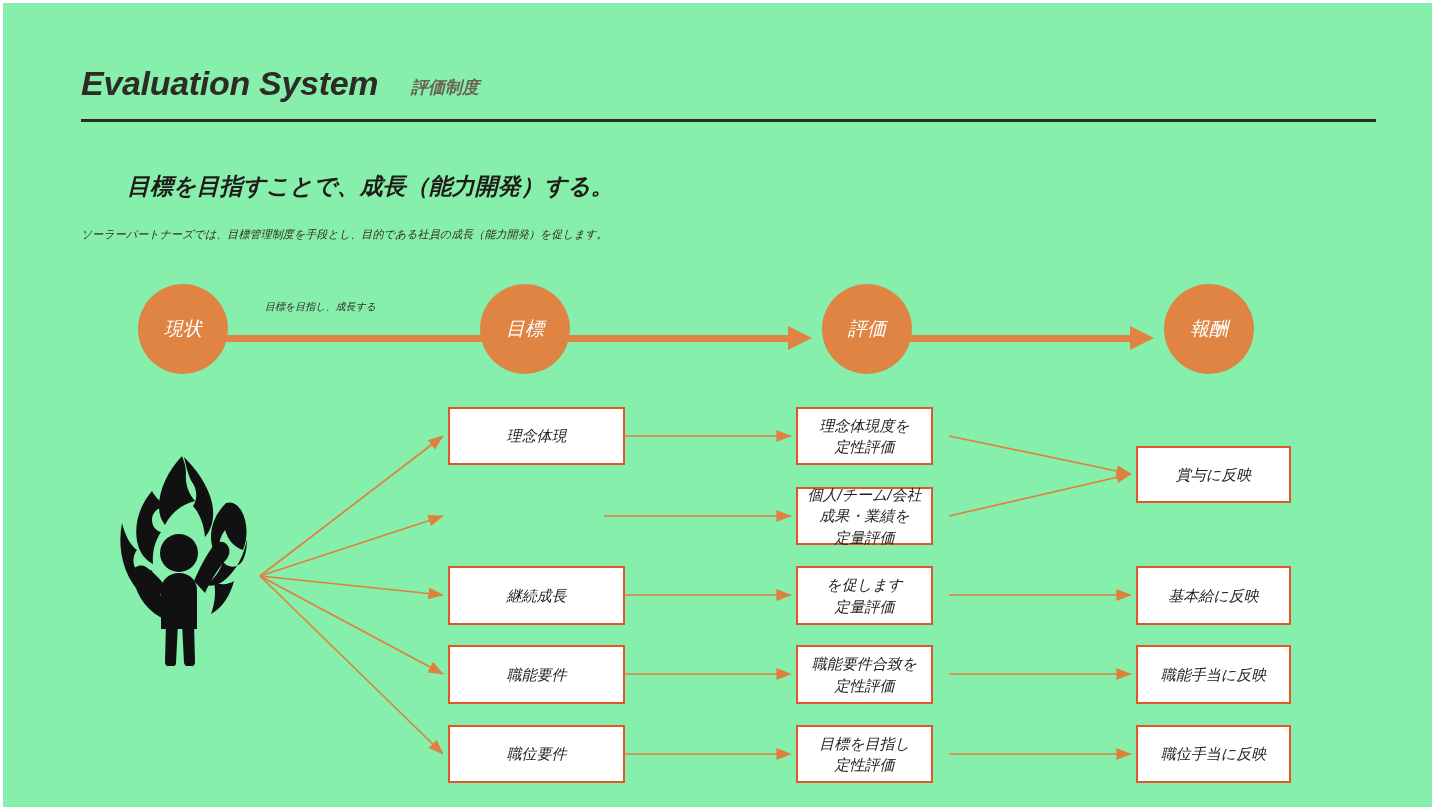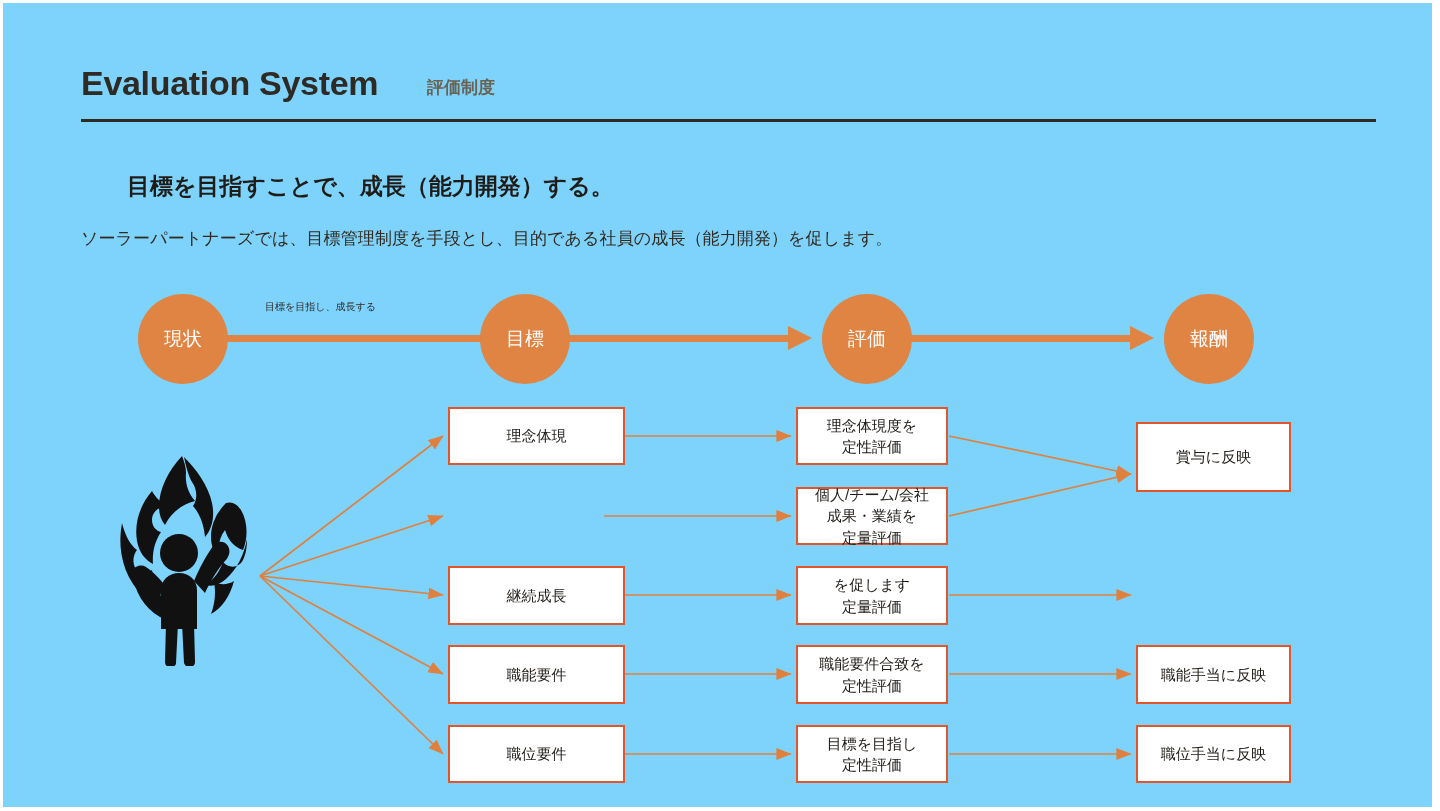--- a/index.html
+++ b/index.html
@@ -12,27 +12,28 @@
     width: 1440px;
     height: 811px;
     overflow: hidden;
     font-family: "Liberation Sans", "DejaVu Sans", sans-serif;
   }
   #slide {
     position: absolute;
     left: 0; top: 0;
     width: 1440px;
     height: 811px;
-    background: #7dd3fc;
+    background: #86efac;
     box-sizing: border-box;
     border-left: 3px solid #ffffff;
     border-top: 3px solid #ffffff;
     border-right: 8px solid #ffffff;
     border-bottom: 4px solid #ffffff;
     overflow: hidden;
+    font-style: italic;
   }
   .abs { position: absolute; }
 
   
   #header-block {
     left: 78px; top: 58px; width: 1295px; height: 66px;
   }
   #page-title {
     position: absolute;
     left: 0; top: 0;
@@ -44,59 +45,58 @@
     white-space: nowrap;
   }
   #page-subtitle {
     position: absolute;
     left: 330px; top: 14px;
     font-size: 17px;
     font-weight: bold;
     color: #6a6252;
     line-height: 26px;
     white-space: nowrap;
-    margin-left: 16px;
   }
   #title-rule {
     position: absolute;
     left: 0; top: 58px;
     width: 1295px; height: 3px;
     background: #2e2a24;
   }
 
   
   #lead-heading {
     left: 84px; top: 168px;
     font-size: 23px;
     font-weight: bold;
     color: #1f1b16;
     white-space: nowrap;
     margin-left: 40px;
   }
   #lead-body {
     left: 78px; top: 224px;
-    font-size: 17px;
+    font-size: 11px;
     color: #32291f;
     white-space: nowrap;
     letter-spacing: 0.1px;
   }
 
   
   #flow-row { left: 0; top: 280px; width: 1432px; height: 110px; }
   .flow-node {
     position: absolute;
     width: 90px; height: 90px;
     border-radius: 50%;
     background: #df8443;
     color: #ffffff;
     font-size: 19px;
     display: flex;
     align-items: center;
     justify-content: center;
-    top: 11px;
+    top: 1px;
     z-index: 3;
   }
   #node-0 { left: 135px; }
   #node-1 { left: 477px; }
   #node-2 { left: 819px; }
   #node-3 { left: 1161px; }
 
   .flow-bar {
     position: absolute;
     height: 7px;
@@ -152,29 +152,29 @@
     display: flex;
     align-items: center;
     justify-content: center;
     text-align: center;
     color: #1f1b16;
     font-size: 15px;
     line-height: 1.42;
     z-index: 2;
   }
   .col-a { left: 445px; width: 177px; }
-  .col-b { left: 793px; width: 152px; }
+  .col-b { left: 793px; width: 137px; }
   .col-c { left: 1133px; width: 155px; }
 
   .r0 { top: 404px; height: 58px; }
   .r1 { top: 484px; height: 58px; }
   .r2 { top: 563px; height: 59px; }
   .r3 { top: 642px; height: 59px; }
   .r4 { top: 722px; height: 58px; }
-  .rc0 { top: 419px; height: 70px; }
+  .rc0 { top: 443px; height: 57px; }
 </style>
 </head>
 <body>
 
 <div id="slide">
 
   <div class="abs" id="header-block">
     <div id="page-title">Evaluation System</div>
     <div id="page-subtitle">評価制度</div>
     <div id="title-rule"></div>
@@ -318,20 +318,23 @@
   <div class="node-box col-b r4">
     <div>
       <div>目標を目指し</div>
       <div>定性評価</div>
     </div>
   </div>
 
   <div class="node-box col-c rc0">
     <span>賞与に反映</span>
   </div>
+  <div class="node-box col-c r2">
+    <span>基本給に反映</span>
+  </div>
   <div class="node-box col-c r3">
     <span>職能手当に反映</span>
   </div>
   <div class="node-box col-c r4">
     <span>職位手当に反映</span>
   </div>
 
 </div>
 
 </body></html>

